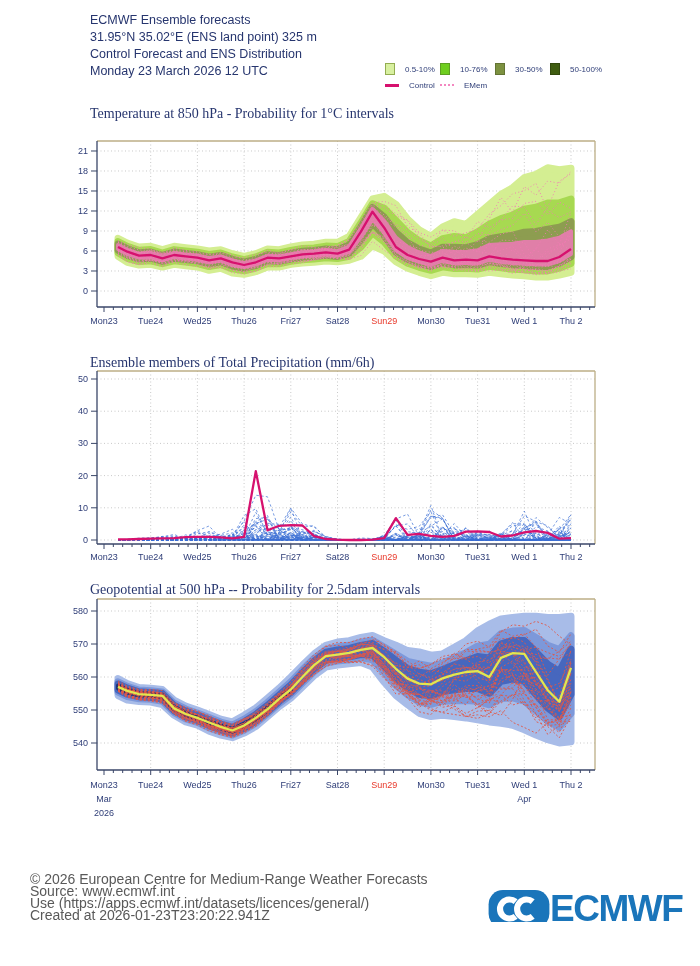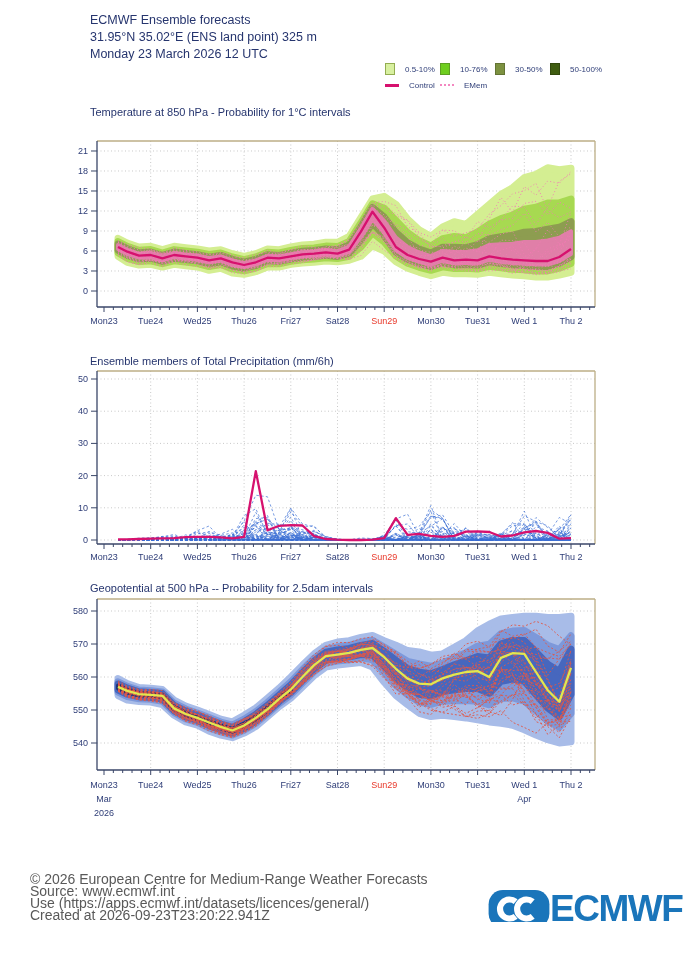--- a/index.html
+++ b/index.html
@@ -5,35 +5,36 @@
   html,body{margin:0;padding:0;background:#ffffff;}
   .page{position:relative;width:700px;height:922px;background:#fff;overflow:hidden;
         font-family:"Liberation Sans",sans-serif;}
   .header{position:absolute;left:90px;top:12px;color:#26356e;font-size:12.5px;line-height:17px;}
   .legend{position:absolute;left:385px;top:61px;font-size:8px;color:#2e3d77;}
   .lrow{display:flex;height:16px;align-items:center;}
   .litem{width:55px;display:flex;align-items:center;gap:10px;}
   .lbox{display:inline-block;width:10px;height:12px;border:1px solid #7a8f3c;box-sizing:border-box;}
   .lline{display:inline-block;width:14px;height:3px;}
   .ldots{display:inline-block;width:14px;height:0;border-top:2px dotted #f387c0;}
-  .chart-title{position:absolute;left:90px;color:#26356e;font-size:11px;}
+  .chart-title{position:absolute;left:90px;color:#26356e;font-size:14px;font-family:Liberation Serif, serif;}
   .chart-svg{position:absolute;left:0;}
   .footer{position:absolute;left:30px;top:873px;color:#595959;font-size:14px;line-height:12px;}
   .logo{position:absolute;left:488px;top:888px;display:flex;align-items:center;gap:0;}
   .logo-text{font-weight:bold;font-size:37px;letter-spacing:-1.5px;}
   svg text{font-family:"Liberation Sans",sans-serif;}
 </style>
 </head>
 <body>
 
 <div class="page">
 
   <div class="header">
     <div>ECMWF Ensemble forecasts</div>
     <div>31.95°N 35.02°E (ENS land point) 325 m</div>
+    <div>Control Forecast and ENS Distribution</div>
     <div>Monday 23 March 2026 12 UTC</div>
   </div>
 
   <div class="legend">
     <div class="lrow">
       <span class="litem">
         <span class="lbox" style="background: rgb(216, 240, 160); border-color: rgb(147, 173, 81);"></span>
         <span>0.5-10%</span>
       </span>
       <span class="litem">
@@ -510,21 +511,21 @@
       <text x="571" y="788" text-anchor="middle" font-size="9" fill="#2e3d77">Thu 2</text>
       <text x="104" y="802" text-anchor="middle" font-size="9" fill="#2e3d77">Mar</text>
       <text x="104" y="816" text-anchor="middle" font-size="9" fill="#2e3d77">2026</text>
       <text x="524.3" y="802" text-anchor="middle" font-size="9" fill="#2e3d77">Apr</text>
     </svg>
 
   <div class="footer">
     <div>© 2026 European Centre for Medium-Range Weather Forecasts</div>
     <div>Source: www.ecmwf.int</div>
     <div>Use (https://apps.ecmwf.int/datasets/licences/general/)</div>
-    <div>Created at 2026-09-23T23:20:22.941Z</div>
+    <div>Created at 2026-01-23T23:20:22.941Z</div>
   </div>
 
   <div class="logo">
     <svg id="logo-mark" width="62" height="38" viewBox="0 0 64 40">
       <rect x="0" y="0" width="64" height="40" rx="15" fill="#1a75ba"></rect>
       <path d="M 28.4 12.3 A 10 10 0 1 0 28.4 27.7" fill="none" stroke="#ffffff" stroke-width="6.5"></path>
       <path d="M 46.4 12.3 A 10 10 0 1 0 46.4 27.7" fill="none" stroke="#ffffff" stroke-width="6.5"></path>
     </svg>
     <span class="logo-text" id="logo-text" style="color: rgb(26, 117, 186);">ECMWF</span>
   </div>

